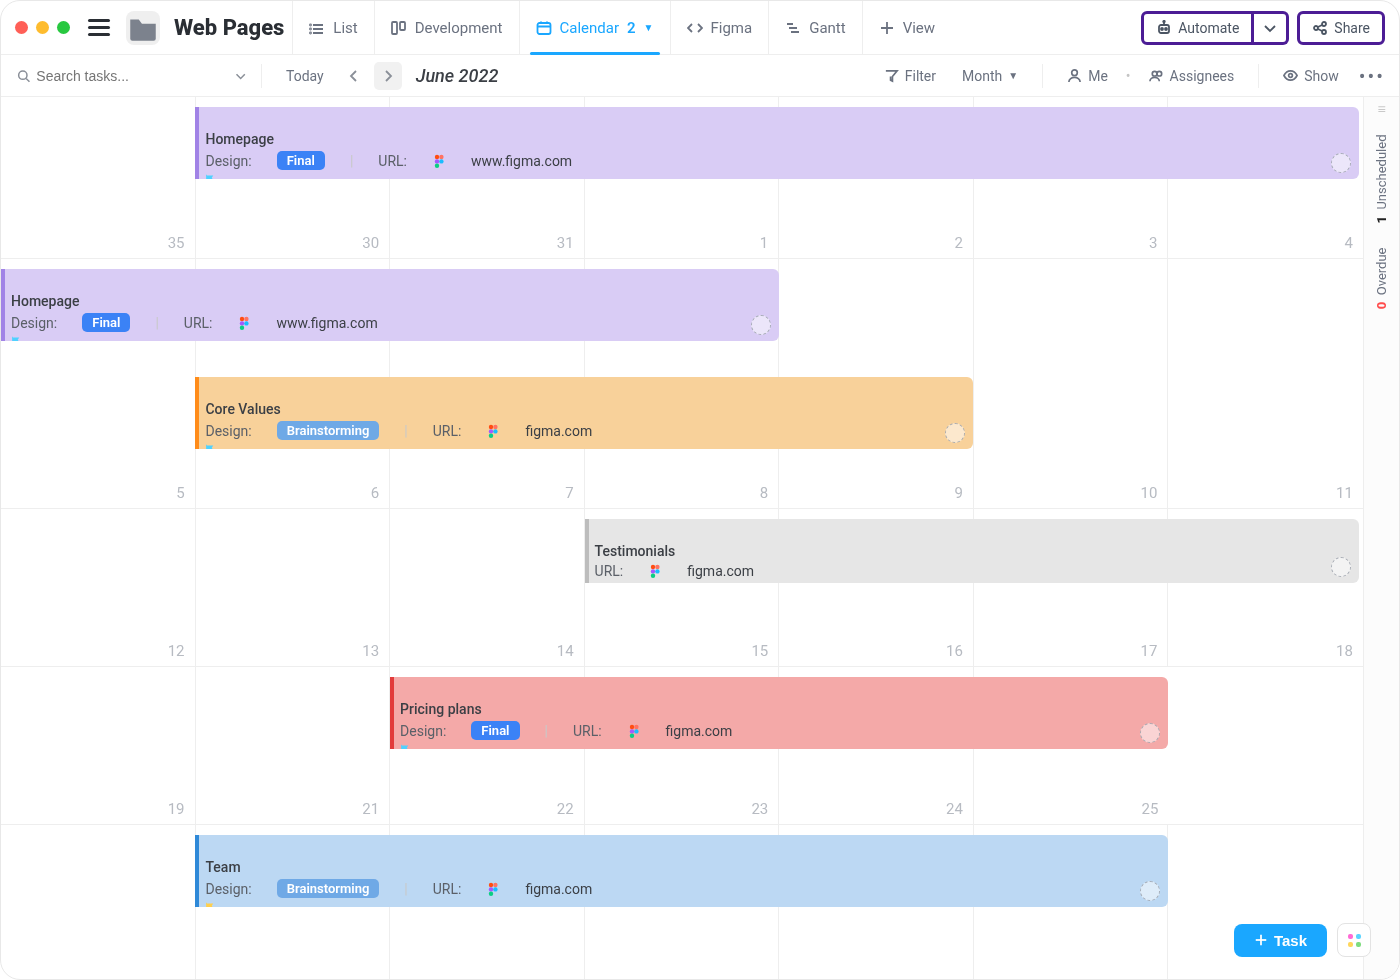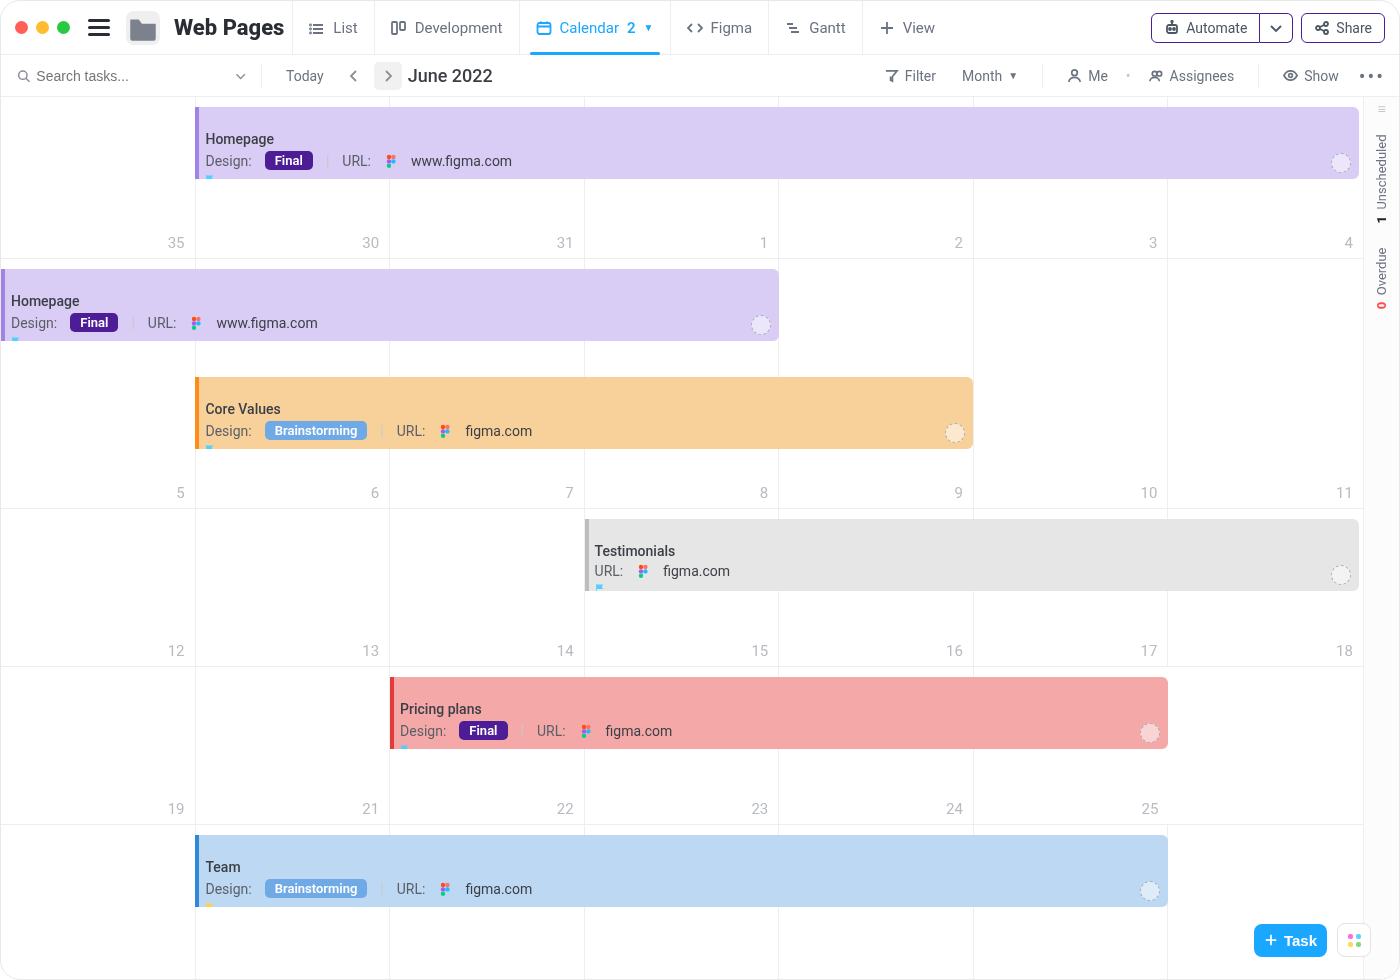--- a/index.html
+++ b/index.html
@@ -16,32 +16,32 @@
   .folder-chip { width:34px;height:34px;border-radius:8px;background:#efefef;display:flex;align-items:center;justify-content:center;color:#7c828d;}
   .page-title { font-size:22px; font-weight:800; margin-left:6px; }
   .view-tabs { display:flex; align-items:stretch; height:100%;}
   .vtab { display:flex; align-items:center; gap:8px; padding:8px 16px; color:#6b7280; font-size:15px; border-left:1px solid #eee; cursor:pointer; position:relative;}
   .vtab.active { color:#1aa7ff;}
   .vtab.active::after{content:"";position:absolute;left:10px;right:10px;bottom:-1px;height:3px;background:#1aa7ff;border-radius:2px;}
   .vtab .badge{color:#1aa7ff;font-weight:600;}
   .vtab .caret{font-size:10px;color:#1aa7ff;}
   .vtab svg{width:16px;height:16px;stroke:currentColor;fill:none;stroke-width:1.8;}
   .topbar .spacer{flex:1;}
-  .btn-outline{display:flex;align-items:center;gap:6px;border:1px solid #4c1d95;border-radius:6px;padding:6px 12px;color:#4b5563;font-size:14px;cursor:pointer;background:#fff;}
+  .btn-outline{display:flex;align-items:center;gap:6px;border:3px solid #4c1d95;border-radius:6px;padding:6px 12px;color:#4b5563;font-size:14px;cursor:pointer;background:#fff;}
   .btn-outline svg{width:16px;height:16px;stroke:currentColor;fill:none;stroke-width:1.8;}
   .robot-ico{width:18px;height:18px;}
 
   
   .toolbar{display:flex;align-items:center;height:42px;border-bottom:1px solid #eee;padding:0 10px 0 16px;gap:6px;font-size:14px;color:#6b7280;}
   .search-box{display:flex;align-items:center;gap:6px;width:230px;}
   .search-box input{border:none;outline:none;font-size:14px;color:#555;width:100%;}
   .toolbar .sep{width:1px;height:24px;background:#eee;margin:0 8px;}
   .navbtn{width:28px;height:28px;display:flex;align-items:center;justify-content:center;border-radius:5px;cursor:pointer;}
   .navbtn.active{background:#f1f1f1;}
-  .month-label{font-size:18px;font-weight:500;color:#3b3f45;margin-left:0;}
+  .month-label{font-size:18px;font-weight:500;color:#3b3f45;margin-left:8px;font-style:italic;}
   .toolbar .grow{flex:1;}
   .tb-item{display:flex;align-items:center;gap:6px;padding:0 10px;cursor:pointer;}
   .tb-item svg{width:15px;height:15px;stroke:currentColor;fill:none;stroke-width:1.8;}
   .dot-sep{color:#c4c4c4;padding:0 2px;}
   .kebab{font-size:20px;letter-spacing:2px;cursor:pointer;padding:0 4px;}
 
   
   .main{display:flex;height:calc(100% - 96px);}
   .calendar{flex:1;display:flex;flex-direction:column;position:relative;}
   .day-headers{display:grid;grid-template-columns:repeat(7,1fr);border-bottom:1px solid #eee;}
@@ -55,24 +55,24 @@
   .daynum{position:absolute;bottom:6px;right:10px;font-size:15px;color:#b7bbc2;}
   .week .events{position:absolute;left:0;right:0;top:10px;}
 
   
   .w0{height:162px;} .w1{height:250px;} .w2{height:158px;} .w3{height:158px;} .w4{height:156px;}
 
   
   .evt{position:absolute;border-radius:0 6px 6px 0;padding:24px 10px 6px 10px;font-size:14px;color:#3b3f45;overflow:hidden;}
   .evt .stripe{position:absolute;left:0;top:0;bottom:0;width:4px;}
   .evt-title{font-weight:500;margin-bottom:4px;}
-  .evt-row{display:flex;align-items:center;gap:13px;flex-wrap:wrap;}
+  .evt-row{display:flex;align-items:center;gap:25px;flex-wrap:wrap;}
   .evt-label{color:#5b6068;}
   .pill{display:inline-flex;align-items:center;padding:2px 10px;border-radius:5px;color:#fff;font-size:13px;font-weight:600;}
-  .pill.green{background:#4c1d95;} .pill.blue{background:#6fa9e6;}
+  .pill.green{background:#3b82f6;} .pill.blue{background:#6fa9e6;}
   .evt-bar{color:#c9c9c9;}
   .figma-ico{width:14px;height:14px;display:inline-block;vertical-align:middle;}
   .flag{width:12px;height:12px;display:inline-block;margin-top:4px;}
   .assign-circ{position:absolute;right:8px;bottom:6px;width:20px;height:20px;border-radius:50%;border:1px dashed #a6abb4;background:rgba(255,255,255,.5);}
   .evt .url-val{color:#3b3f45;}
 
   
   .bg-purple{background:#d9ccf5;} .st-purple{background:#a183e6;}
   .bg-orange{background:#f8d19a;} .st-orange{background:#ff8c1a;}
   .bg-gray{background:#e6e6e6;} .st-gray{background:#bdbdbd;}
@@ -81,21 +81,21 @@
 
   
   .rail{width:36px;border-left:1px solid #eee;background:#fcfcfc;display:flex;flex-direction:column;align-items:center;padding-top:10px;gap:24px;}
   .rail .grab{color:#c9c9c9;font-size:14px;line-height:4px;}
   .rail .vert{writing-mode:vertical-rl;transform:rotate(180deg);font-size:13px;color:#6b7280;display:flex;align-items:center;gap:6px;}
   .rail b{font-weight:800;color:#222;}
   .rail .ov b{color:#ff4d4d;}
 
   
   .float{position:absolute;right:28px;bottom:22px;display:flex;gap:10px;align-items:center;}
-  .task-btn{background:#1aa7ff;color:#fff;border:none;border-radius:8px;padding:8px 10px;font-size:15px;font-weight:600;display:flex;align-items:center;gap:6px;cursor:pointer;}
+  .task-btn{background:#1aa7ff;color:#fff;border:none;border-radius:8px;padding:8px 20px;font-size:15px;font-weight:600;display:flex;align-items:center;gap:6px;cursor:pointer;}
   .apps-btn{width:34px;height:34px;border-radius:8px;border:1px solid #e3e3e3;background:#fff;display:flex;align-items:center;justify-content:center;cursor:pointer;}
   .apps-grid{display:grid;grid-template-columns:repeat(2,5px);grid-template-rows:repeat(2,5px);gap:3px;}
   .apps-grid span{width:5px;height:5px;border-radius:2px;}
   .ag1{background:#ff6ad5;} .ag2{background:#5bd4ff;} .ag3{background:#ffd65b;} .ag4{background:#7edc7e;}
 
   
   .ico{width:16px;height:16px;stroke:#8a8f98;fill:none;stroke-width:1.8;}
 </style>
 </head>
 <body>
@@ -472,21 +472,21 @@
               <span class="daynum">16</span>
             </div>
           <div class="cell">
               <span class="daynum">17</span>
             </div>
           <div class="cell">
               <span class="daynum">18</span>
             </div>
         </div>
         <div class="events">
-          <div class="evt bg-gray" style="left:42.85%;right:4px;height:72px">
+          <div class="evt bg-gray" style="left:42.85%;right:4px;height:64px">
             <span class="stripe st-gray"></span>
             <div class="evt-title">Testimonials</div>
             <div class="evt-row">
               <span class="evt-label">URL:</span>
               <svg class="figma-ico" viewBox="0 0 14 14">
                   <use href="#i-figma"></use>
                 </svg>
               <span class="url-val">figma.com</span>
             </div>
             <svg class="flag" viewBox="0 0 16 16" style="color:#4fd1ff">

